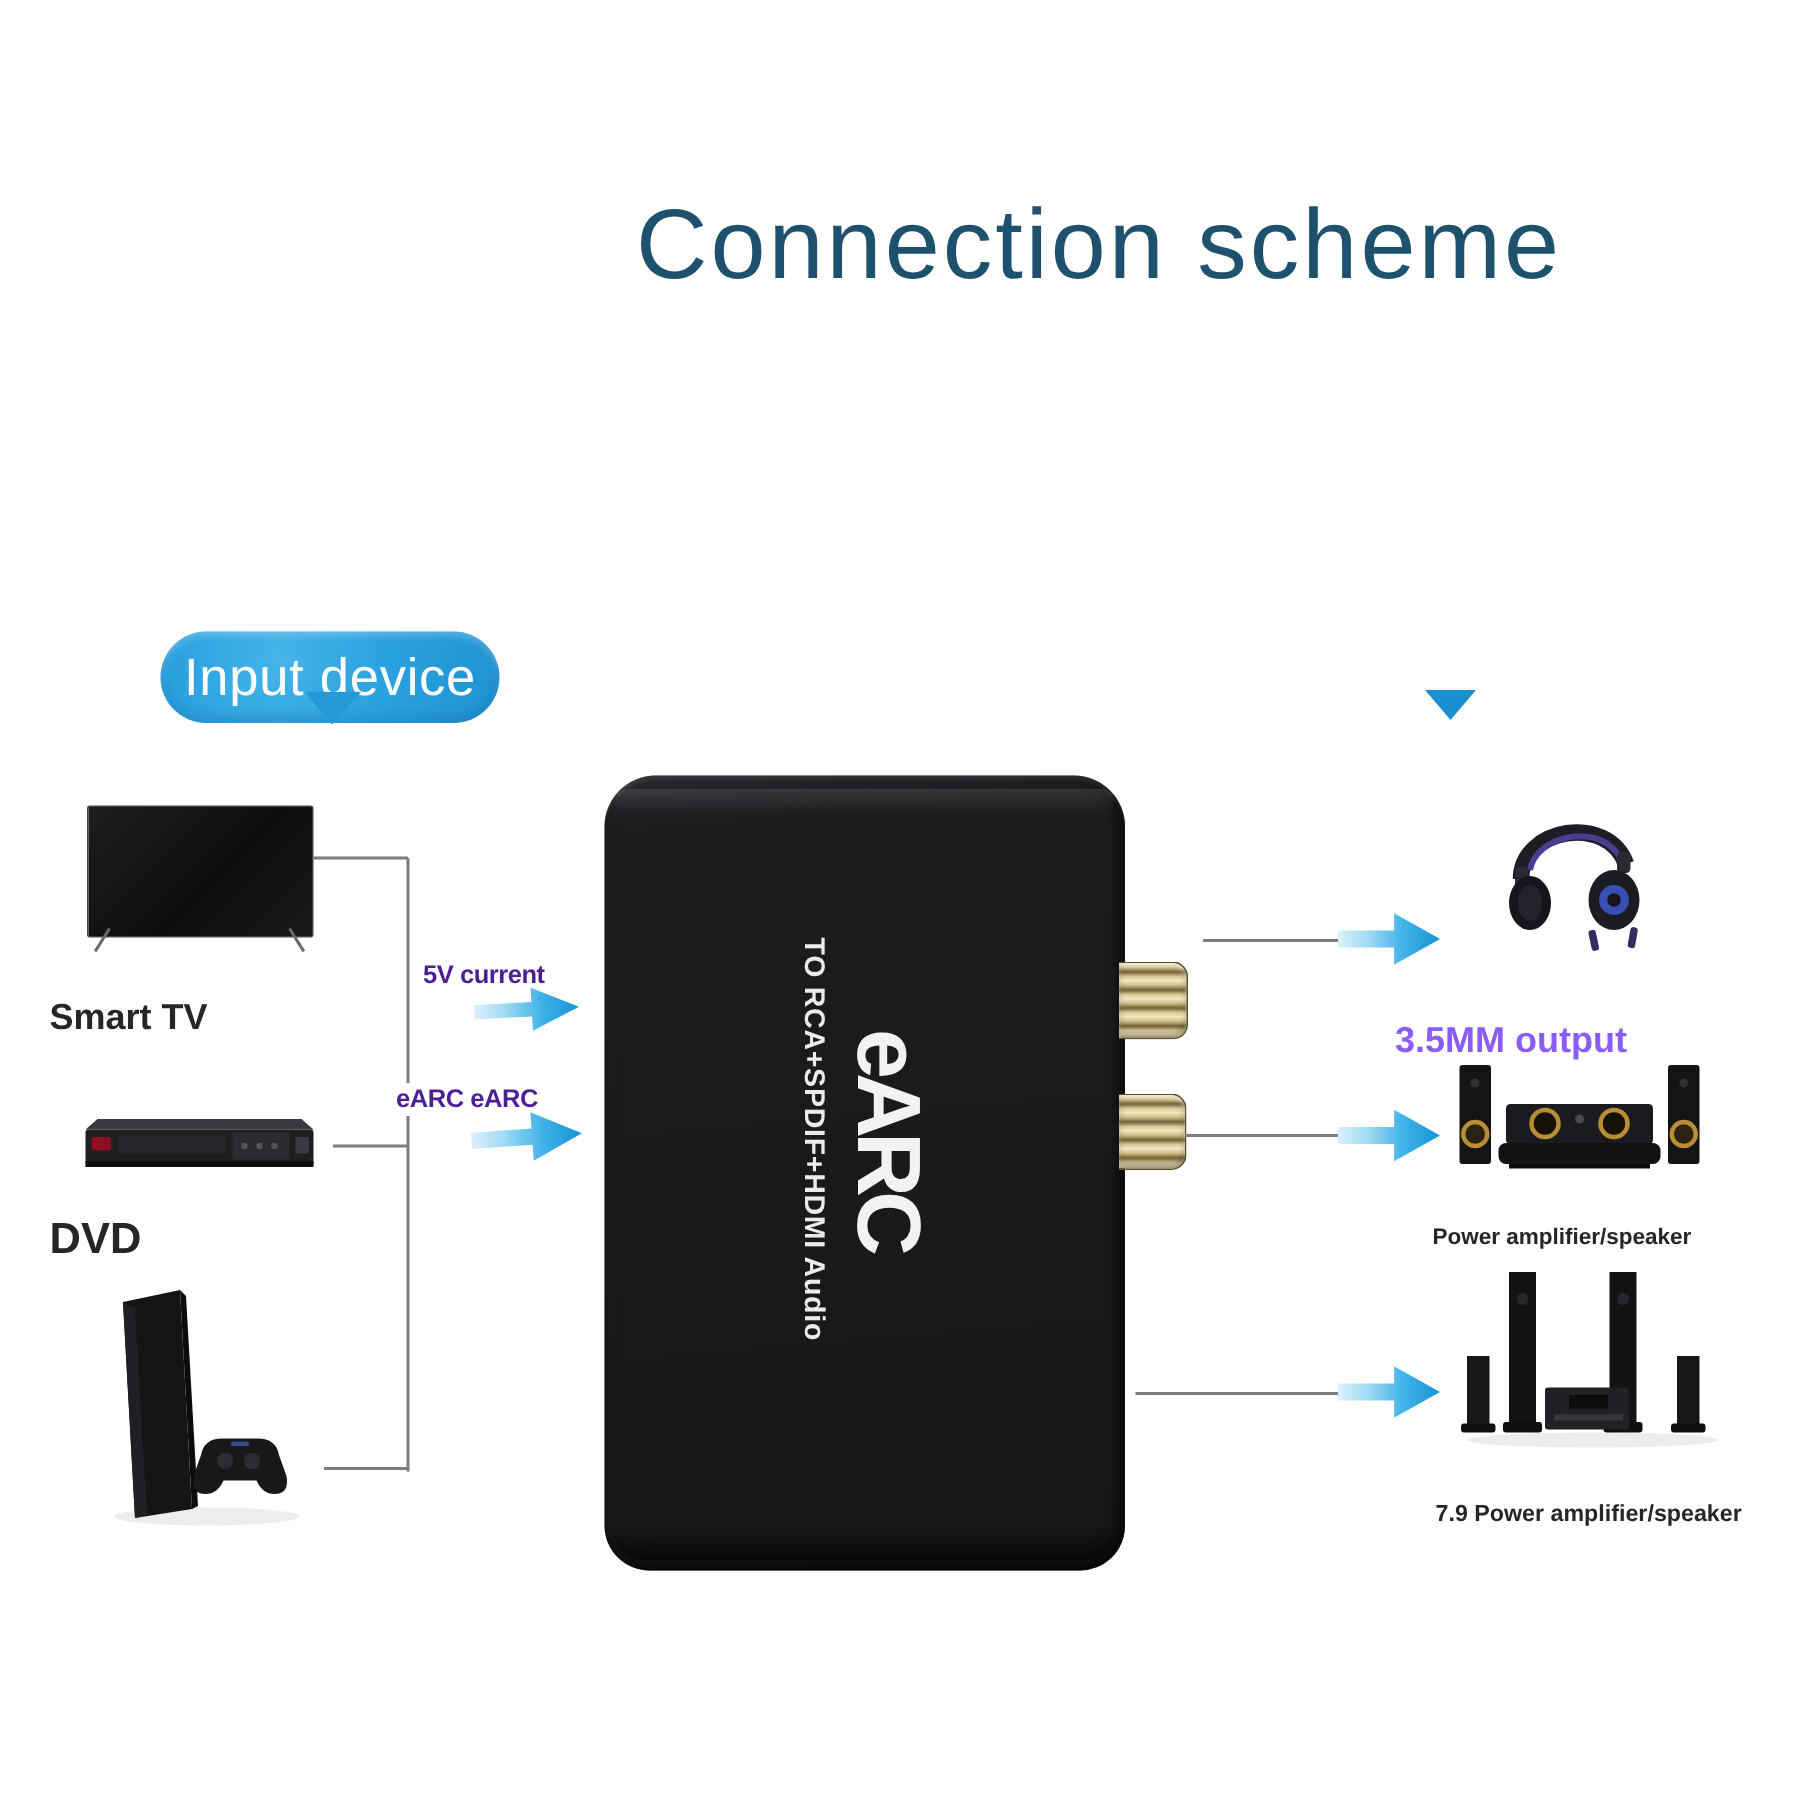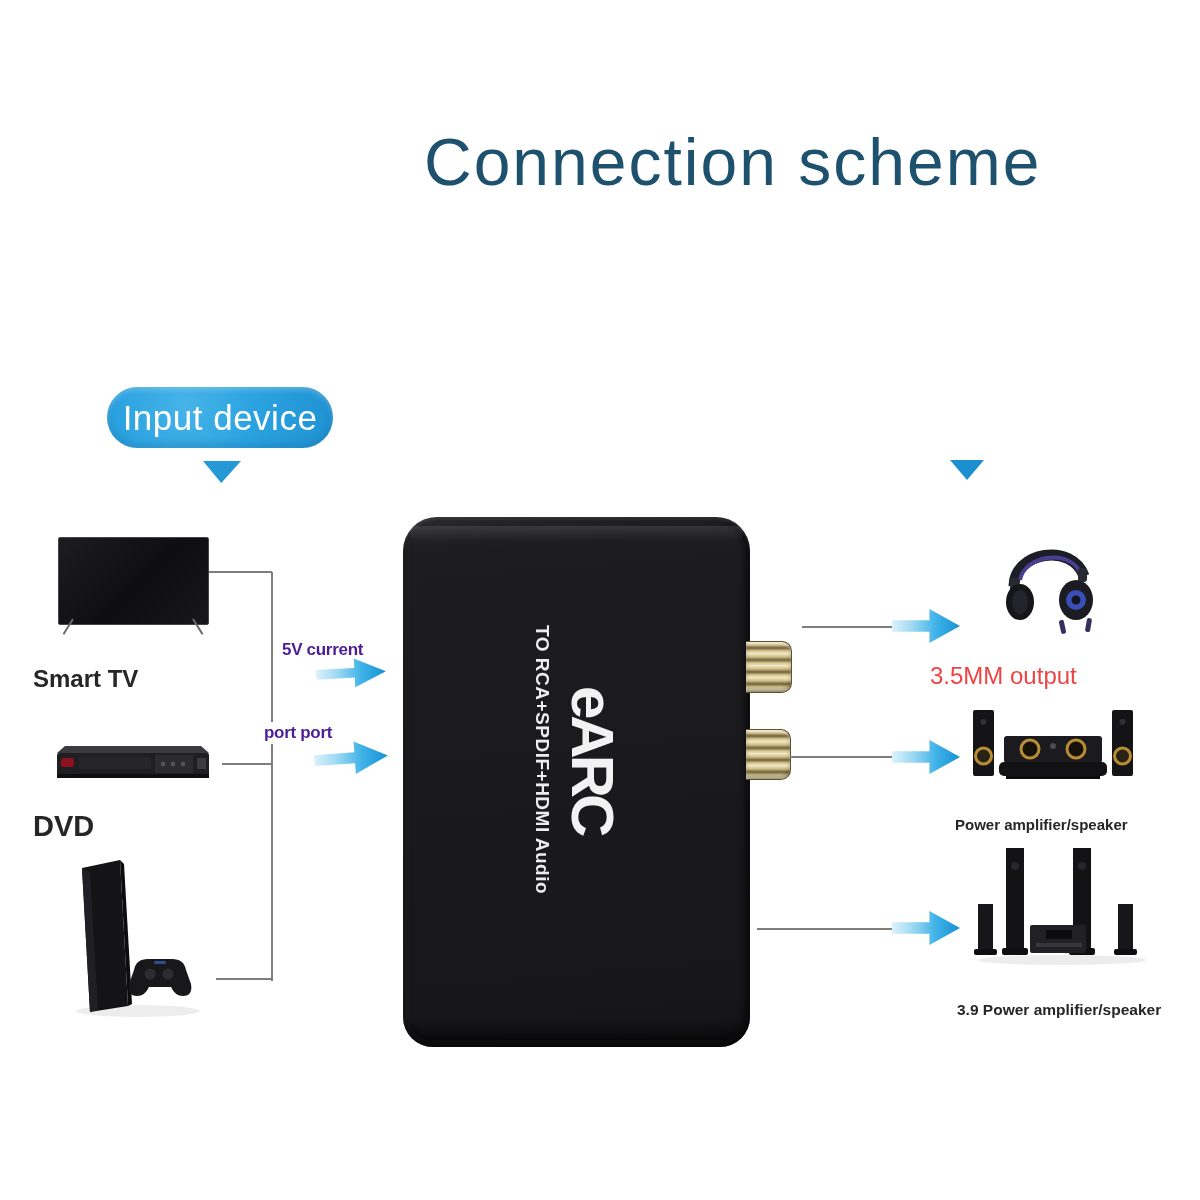--- a/index.html
+++ b/index.html
@@ -10,21 +10,21 @@
   .abs { position:absolute; }
 
   
   .title {
     left:424px; top:124px; font-size:66px; letter-spacing:2px;
     color:#1e516d; font-weight:400; white-space:nowrap;
   }
 
   
   .bubble {
-    left:107px; top:387px; width:226px; height:61px; border-radius:31px;
+    left:107px; top:421px; width:226px; height:61px; border-radius:31px;
     background:radial-gradient(circle at 35% 30%, #46b4e8 0%, #2ba2e0 45%, #1f92d2 100%);
     display:flex; align-items:center; justify-content:center;
     box-shadow:inset 0 -4px 8px rgba(0,60,110,0.18), inset 0 3px 5px rgba(255,255,255,0.25);
   }
   .bubble-text { color:#ffffff; font-size:35px; font-weight:400; letter-spacing:0.5px; }
   .bubble-tail {
     left:203px; top:461px; width:38px; height:22px; background:#2598d6;
     clip-path:polygon(0 0, 100% 0, 48% 100%);
   }
 
@@ -108,21 +108,21 @@
     border:1px solid #454547; border-radius:2px;
   }
   .tv-leg { width:2px; height:18px; background:#6a6a6a; transform-origin:top center; }
   .tv-leg-l { left:72px;  top:619px; transform:rotate(32deg); }
   .tv-leg-r { left:192px; top:619px; transform:rotate(-32deg); }
 
   
   .caption { text-align:left; color:#262626; white-space:nowrap;margin-top:24px; }
   .cap-tv   { left:33px;  top:641px; width:200px; font-size:24px; font-weight:600; }
   .cap-dvd  { left:33px;  top:786px; width:200px; font-size:29px; font-weight:600; }
-  .cap-35   { left:930px; top:638px; width:240px; font-size:24px; font-weight:400; color:#ef4444; }
+  .cap-35   { left:930px; top:656px; width:240px; font-size:24px; font-weight:700; color:#8b5cf6; }
   .cap-amp  { left:955px; top:792px; width:220px; font-size:15px; font-weight:700; }
   .cap-71   { left:957px; top:977px; width:220px; font-size:15.5px; font-weight:700; }
 
   svg { display:block; }
 </style>
 </head>
 <body>
 
 <div class="canvas">
 
@@ -166,21 +166,21 @@
       <rect x="28" y="9" width="12" height="3" rx="1.5" fill="#2f4d8f"></rect>
     </g>
   </svg>
 
   <div class="abs line vline"></div>
   <div class="abs line h-tv"></div>
   <div class="abs line h-dvd"></div>
   <div class="abs line h-ps4"></div>
 
   <div class="abs port-label lbl-5v">5V current</div>
-  <div class="abs port-label lbl-earc">port port</div>
+  <div class="abs port-label lbl-earc">eARC eARC</div>
 
   <div class="abs arrow a-l1"></div>
   <div class="abs arrow a-l2"></div>
 
   <div class="abs device">
     <div class="device-text-wrap">
       <div class="device-text-inner">
         <div class="earc-brand">eARC</div>
         <div class="earc-sub">TO RCA+SPDIF+HDMI Audio</div>
       </div>
@@ -237,15 +237,15 @@
     <rect x="8" y="58" width="15" height="47" fill="#17171a"></rect>
     <rect x="4" y="103" width="23" height="6" rx="2" fill="#0f0f11"></rect>
     <rect x="148" y="58" width="15" height="47" fill="#17171a"></rect>
     <rect x="144" y="103" width="23" height="6" rx="2" fill="#0f0f11"></rect>
     <circle cx="45" cy="20" r="4" fill="#26262c"></circle>
     <circle cx="112" cy="20" r="4" fill="#26262c"></circle>
     <rect x="60" y="79" width="56" height="28" rx="2" fill="#202025"></rect>
     <rect x="76" y="84" width="26" height="9" fill="#0c0c0e"></rect>
     <rect x="66" y="97" width="46" height="4" fill="#37373d"></rect>
   </svg>
-  <div class="abs caption cap-71">3.9 Power amplifier/speaker</div>
+  <div class="abs caption cap-71">7.9 Power amplifier/speaker</div>
 
 </div>
 
 </body></html>

